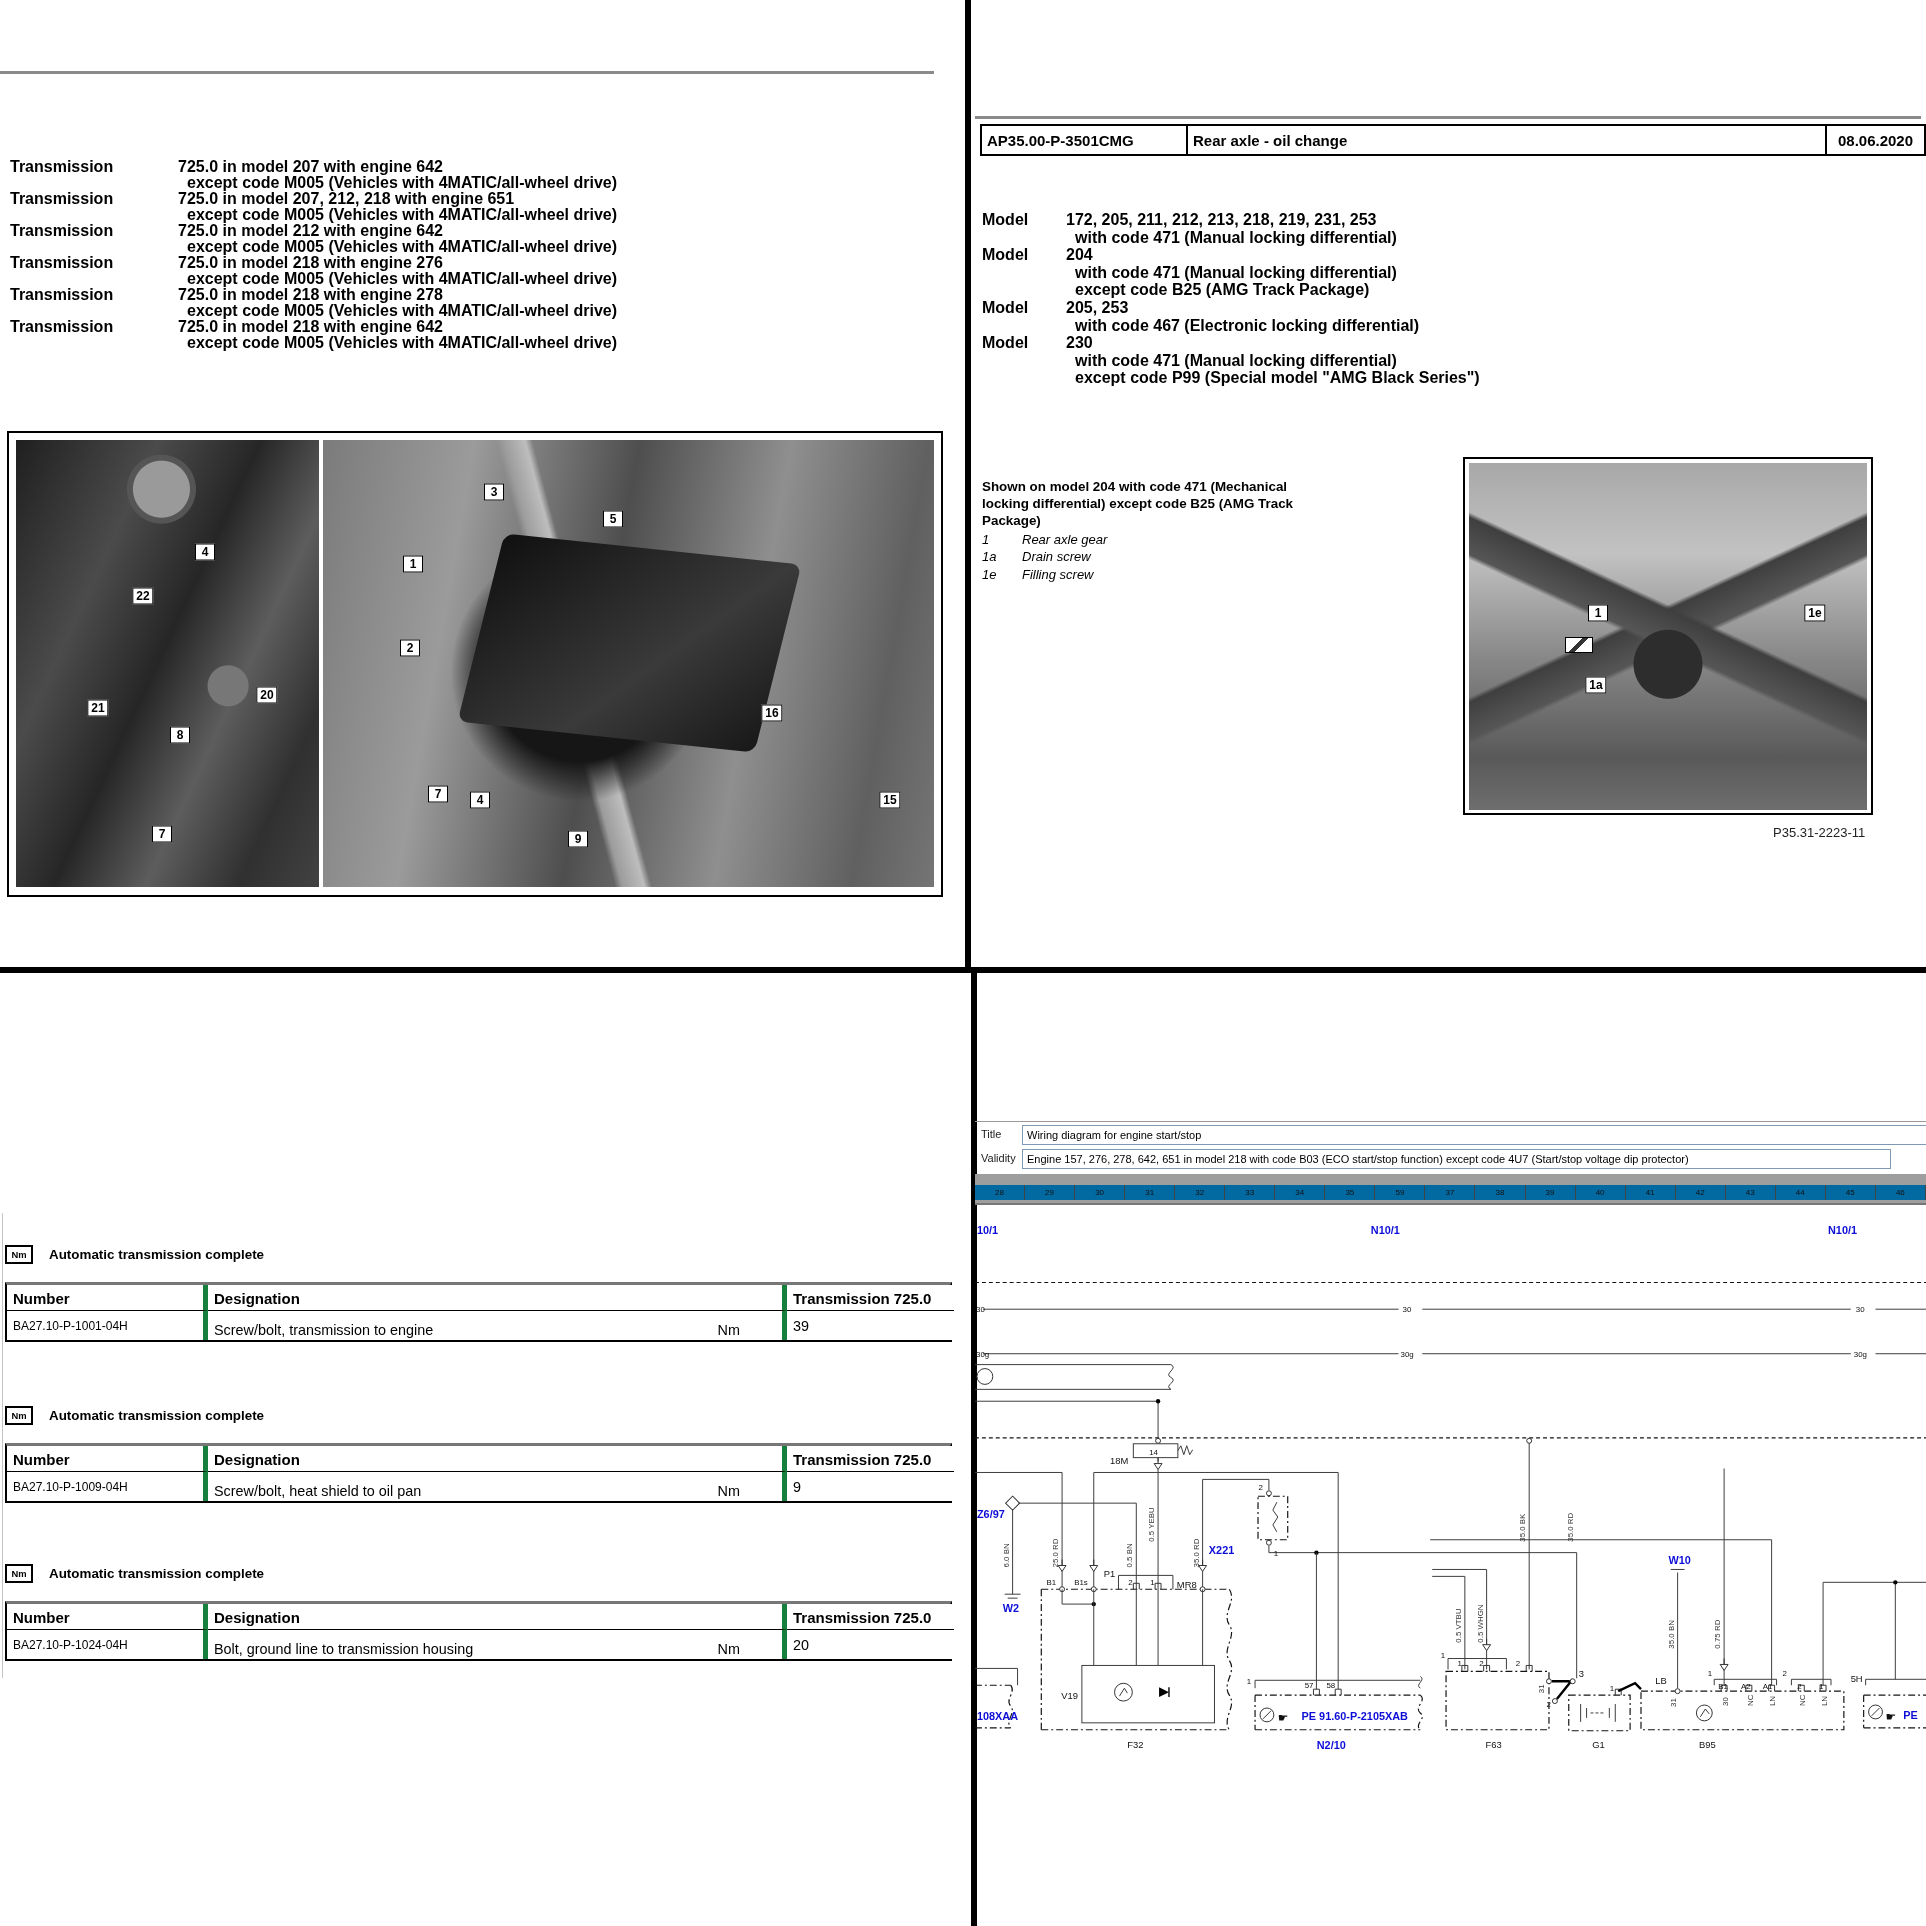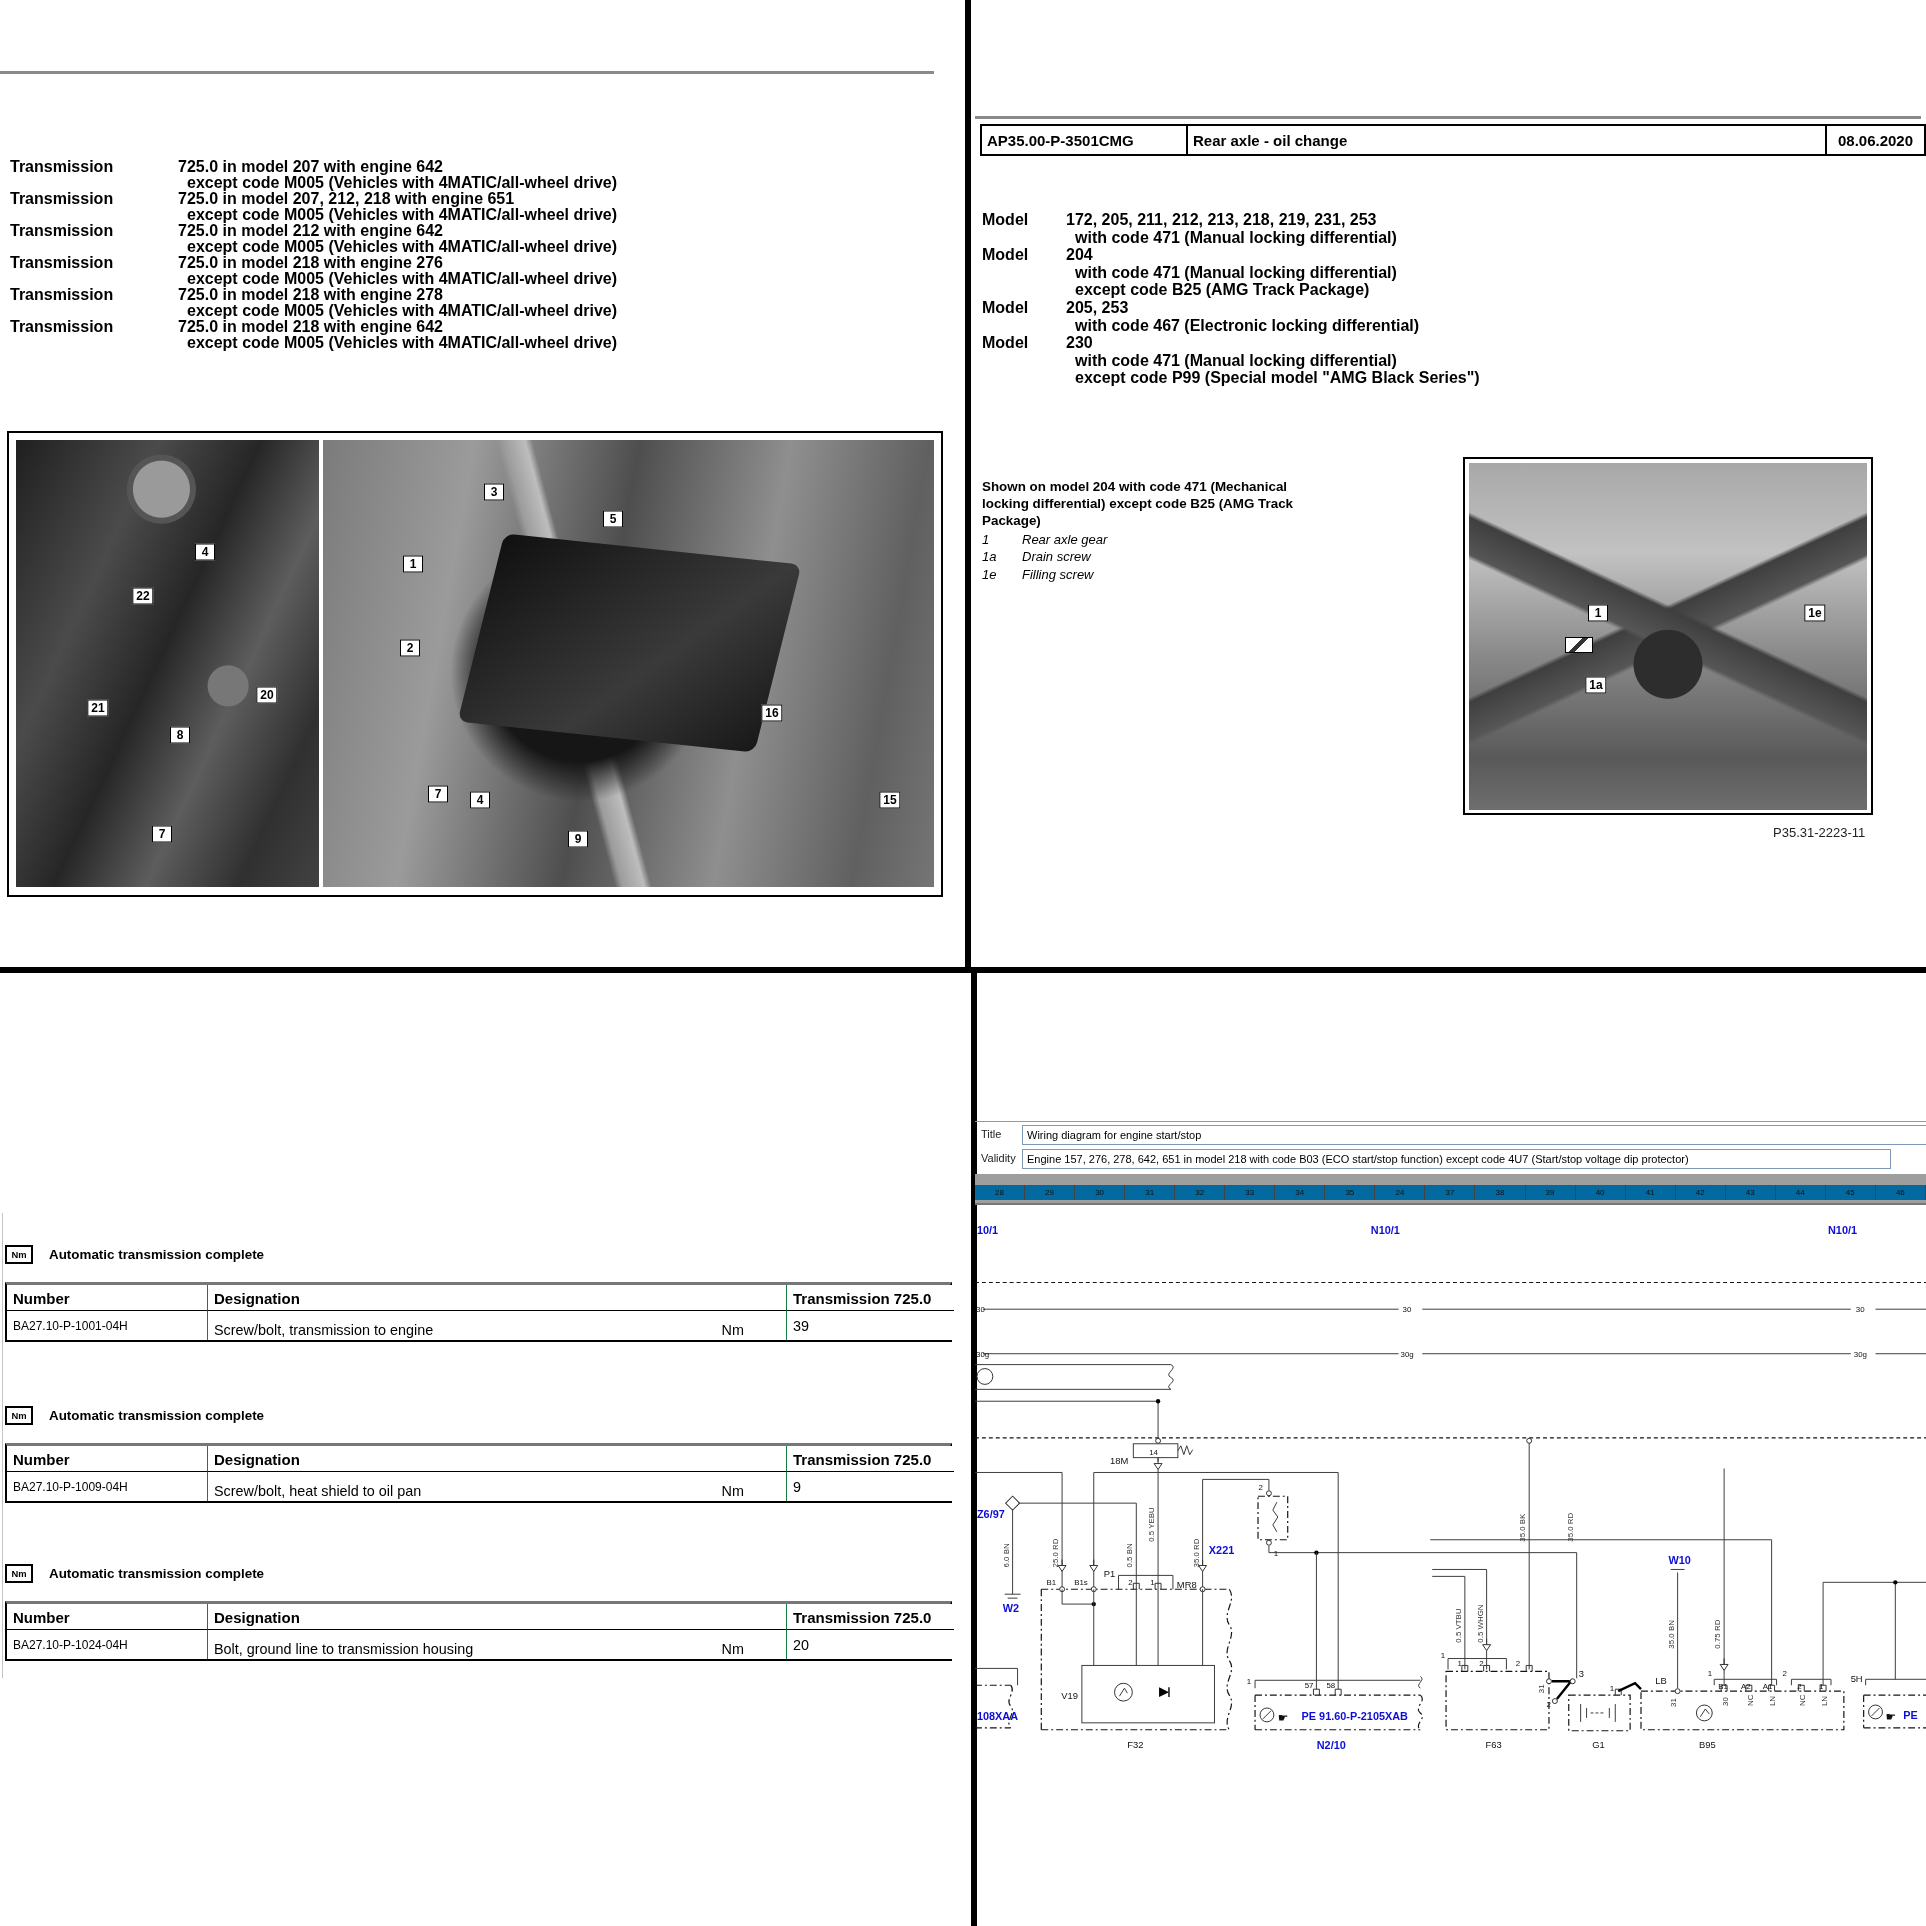--- a/index.html
+++ b/index.html
@@ -52,21 +52,21 @@
   .legend .lrow{display:flex;}
   .legend .lkey{width:40px;flex:none;}
   
   .v-edge{position:absolute;width:1px;background:#c4c4c4;}
   .tq-block{position:absolute;left:5px;width:947px;}
   .tq-title{display:flex;align-items:center;height:22px;margin-bottom:17px;}
   .nm-badge{flex:none;width:24px;height:15px;border:2px solid #000;text-align:center;
             font-size:9.4px;font-weight:bold;line-height:15px;margin-right:16px;}
   .tq-title .t{font-size:13.4px;font-weight:bold;}
   .tq-table{display:grid;grid-template-columns:201px 579px 167px;border:2px solid #000;border-top:3px solid #777;}
-  .tq-table .c{border-right:1px solid #15803d;border-bottom:1px solid #000;padding:3px 6px 2px 6px;
+  .tq-table .c{border-right:5px solid #15803d;border-bottom:1px solid #000;padding:3px 6px 2px 6px;
                display:flex;align-items:center;background:#fff;}
   .tq-table .c.last{border-right:none;}
   .tq-table .hrow{font-weight:bold;font-size:15px;height:20px;}
   .tq-table .drow{font-size:14.4px;height:24px;border-bottom:none;}
   .tq-table .num{font-size:12px;}
   .tq-table .desig{justify-content:space-between;align-items:flex-end;}
   .tq-table .unit{padding-right:36px;}
   
   .wq{position:absolute;left:975px;top:973px;width:951px;height:953px;}
   .wq .toprule{position:absolute;left:0;top:148px;width:951px;height:1px;background:#9a9a9a;}
@@ -297,21 +297,21 @@
     <div class="ruler">
       <div class="ruler-strip">
           <div class="ruler-cell">28</div>
           <div class="ruler-cell">29</div>
           <div class="ruler-cell">30</div>
           <div class="ruler-cell">31</div>
           <div class="ruler-cell">32</div>
           <div class="ruler-cell">33</div>
           <div class="ruler-cell">34</div>
           <div class="ruler-cell">35</div>
-          <div class="ruler-cell">24</div>
+          <div class="ruler-cell">59</div>
           <div class="ruler-cell">37</div>
           <div class="ruler-cell">38</div>
           <div class="ruler-cell">39</div>
           <div class="ruler-cell">40</div>
           <div class="ruler-cell">41</div>
           <div class="ruler-cell">42</div>
           <div class="ruler-cell">43</div>
           <div class="ruler-cell">44</div>
           <div class="ruler-cell">45</div>
           <div class="ruler-cell">46</div>

